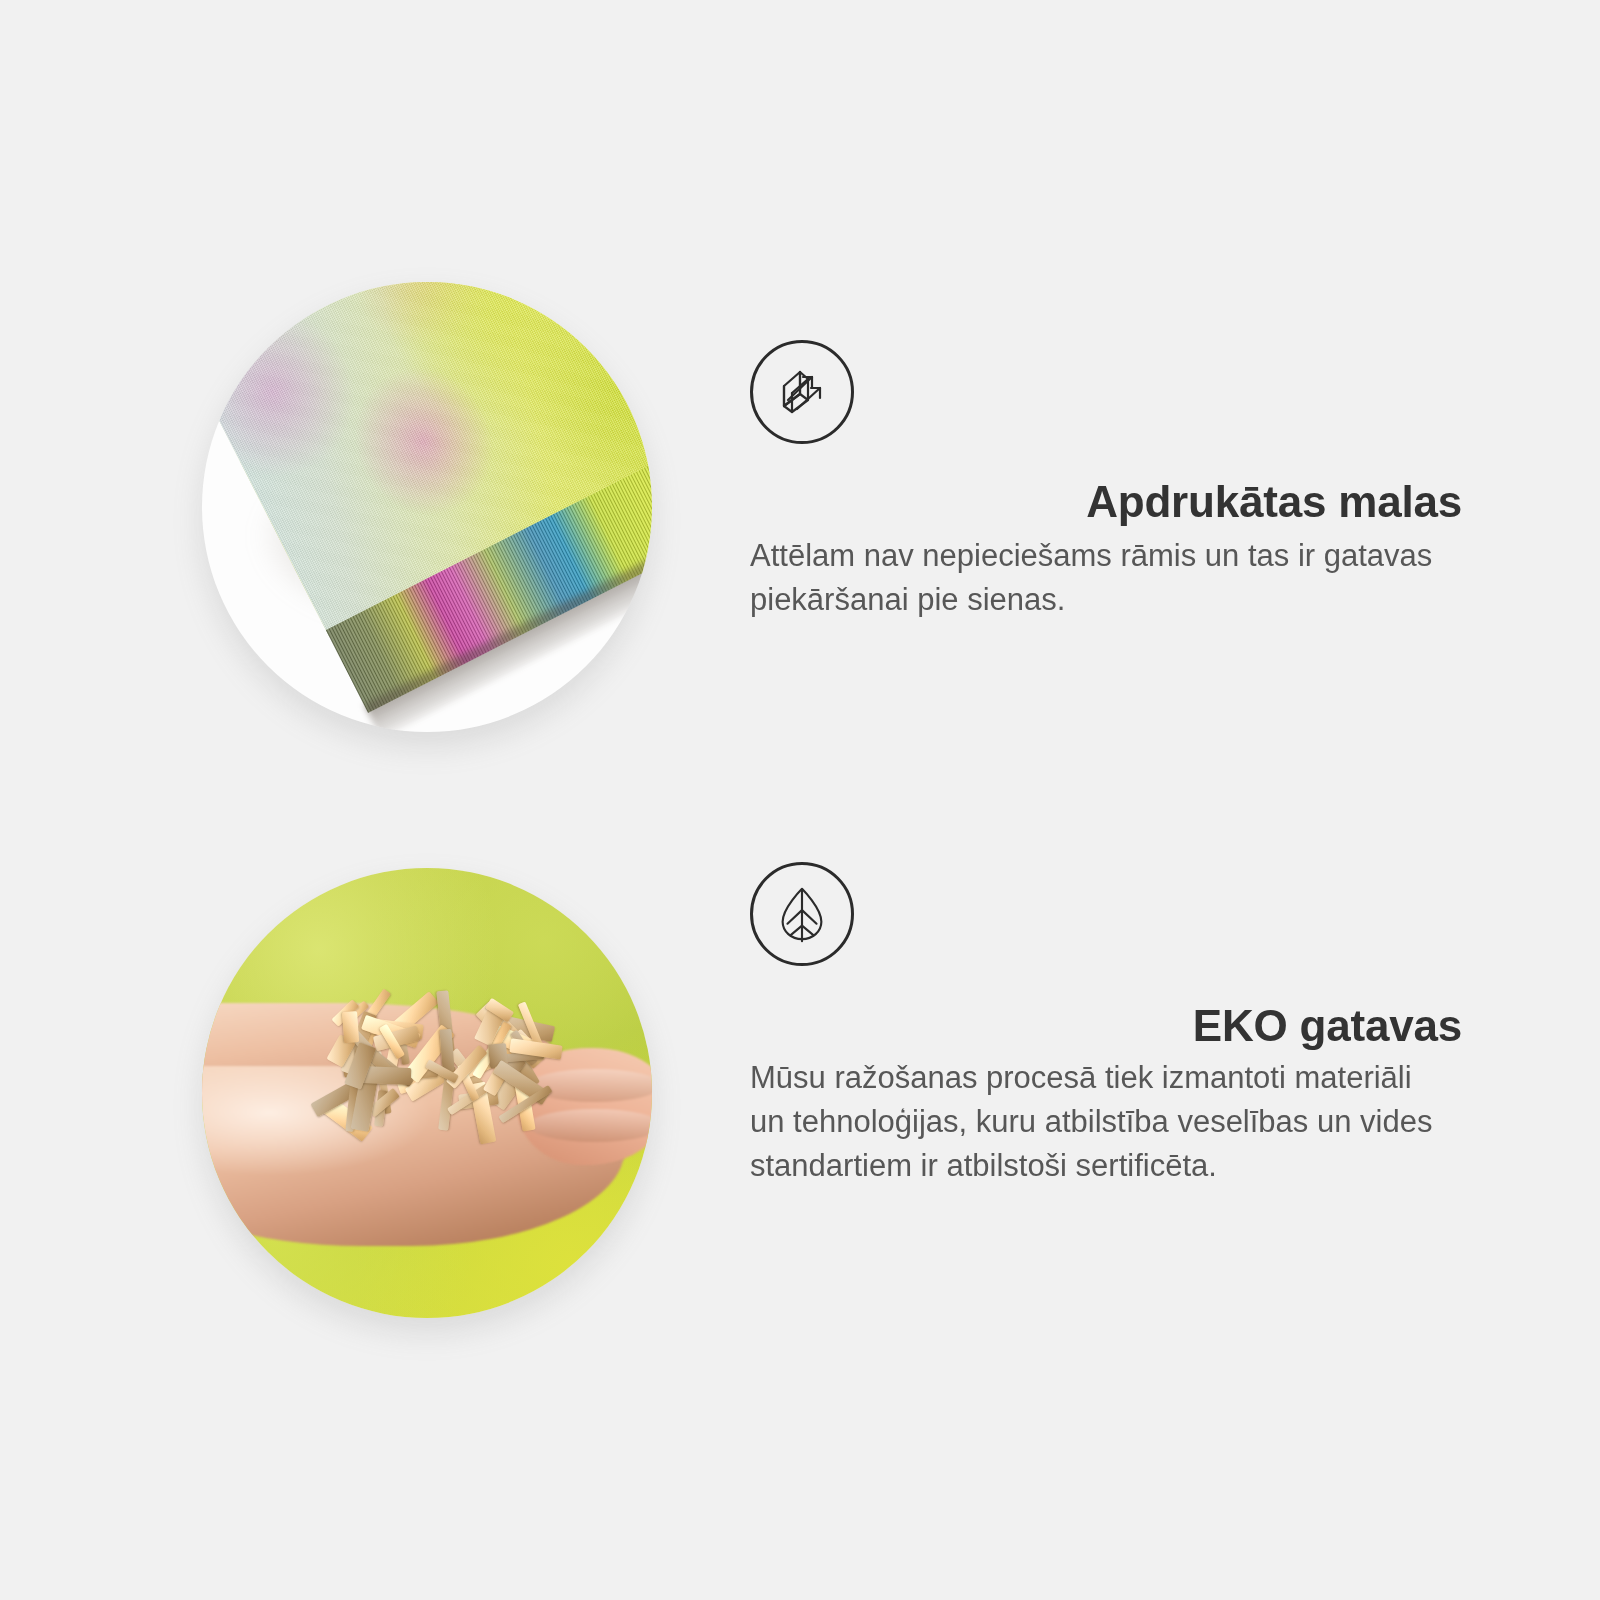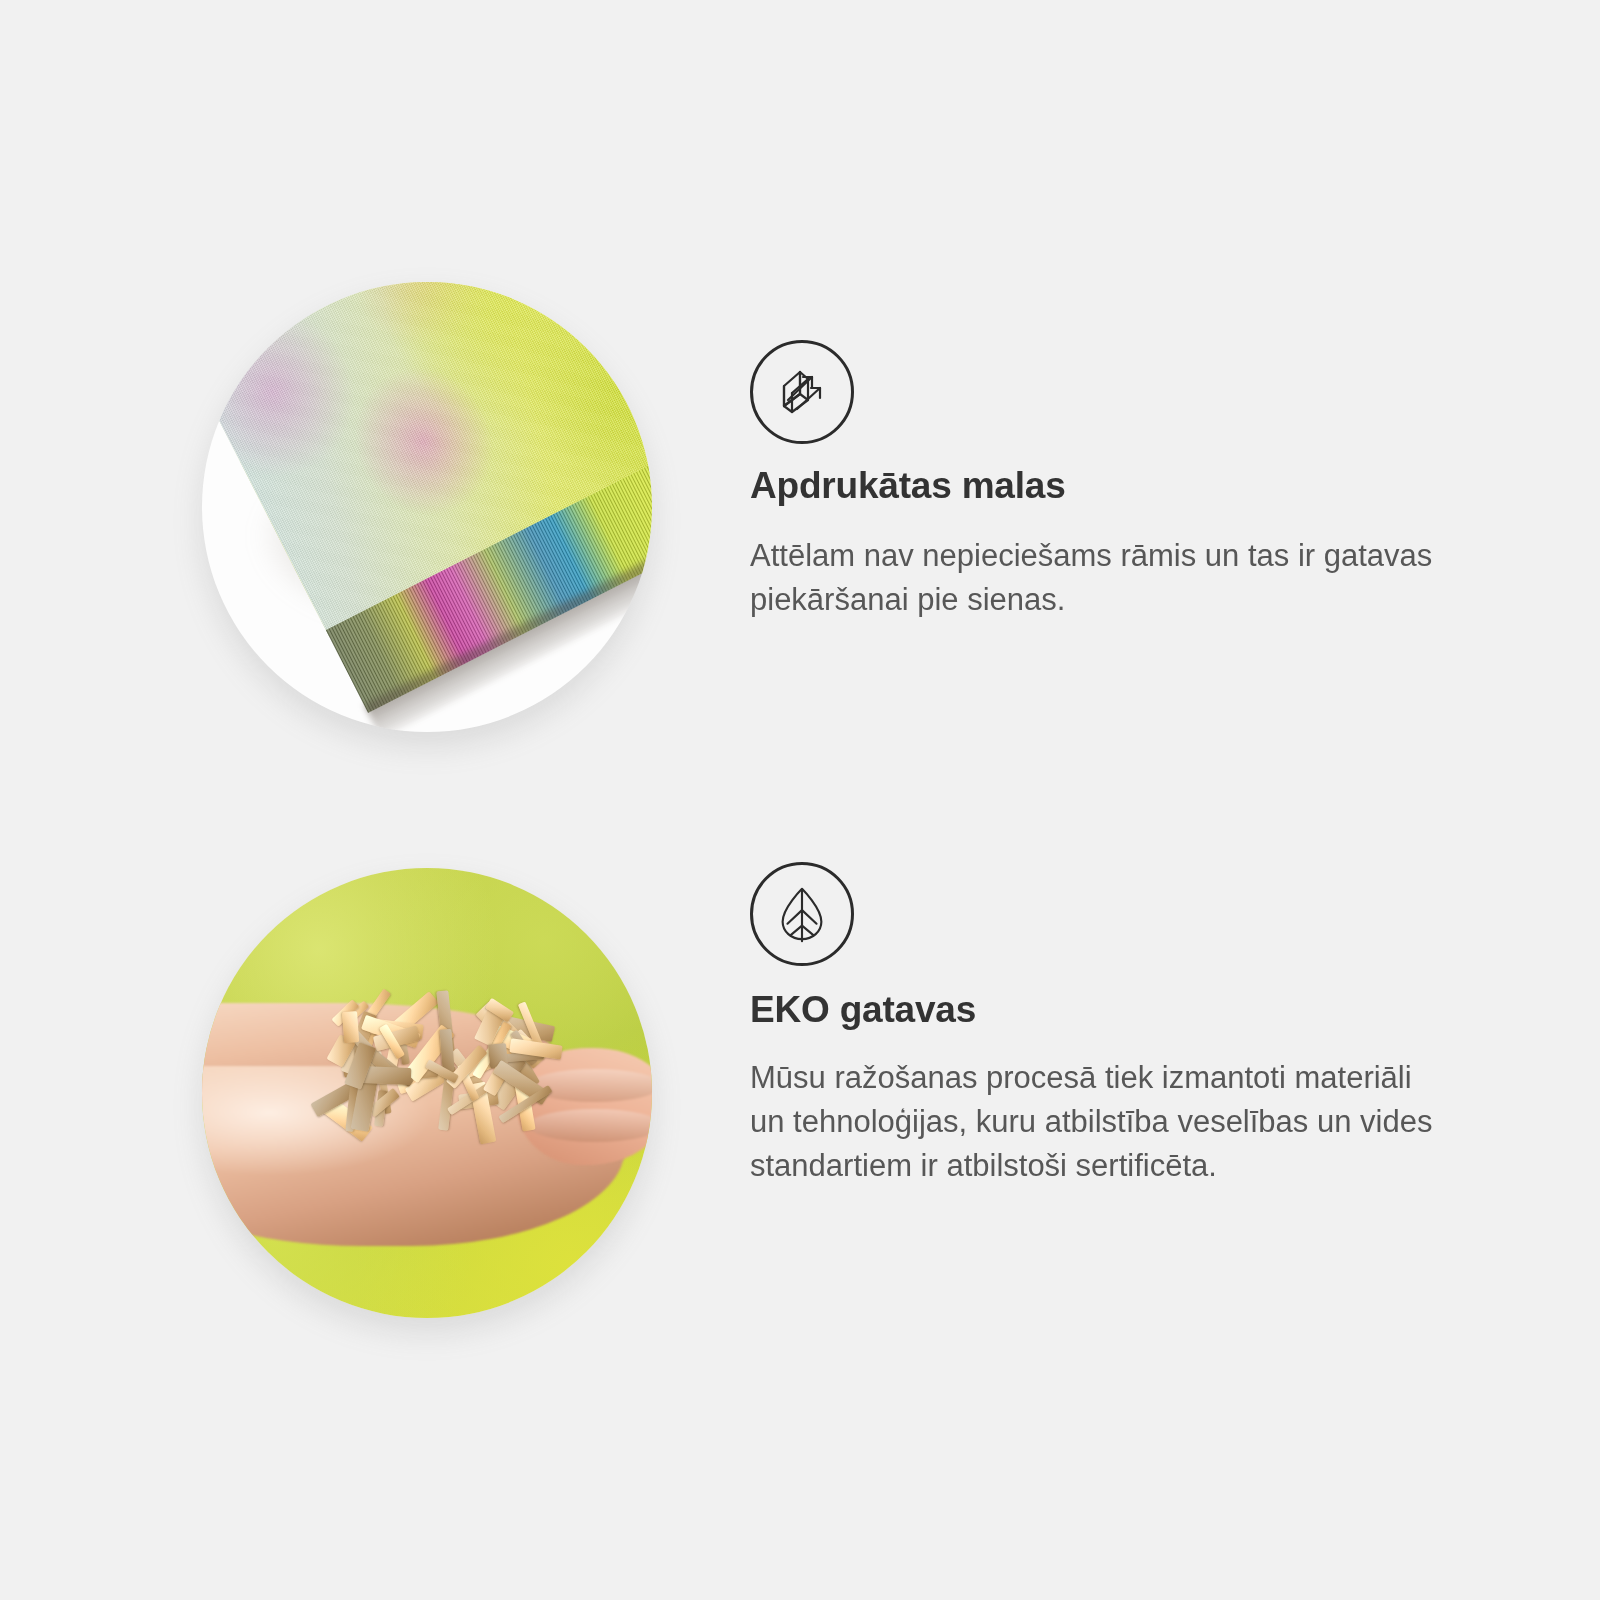--- a/index.html
+++ b/index.html
@@ -208,26 +208,27 @@
     height: 104px;
     border-radius: 50%;
     border: 3px solid #2b2b2b;
     box-sizing: border-box;
     display: flex;
     align-items: center;
     justify-content: center;
   }
 
   .feature-title {
-    margin: 0;
-    font-size: 37px;
+    margin: 12px;
+    font-size: 44px;
     font-weight: 700;
     color: #333333;
     letter-spacing: -0.2px;
     line-height: 1.1;
+    text-align: right;
   }
   .feature-desc {
     margin: 0;
     font-size: 31px;
     font-weight: 400;
     color: #575757;
     line-height: 1.42;
     max-width: 700px;
   }
 

